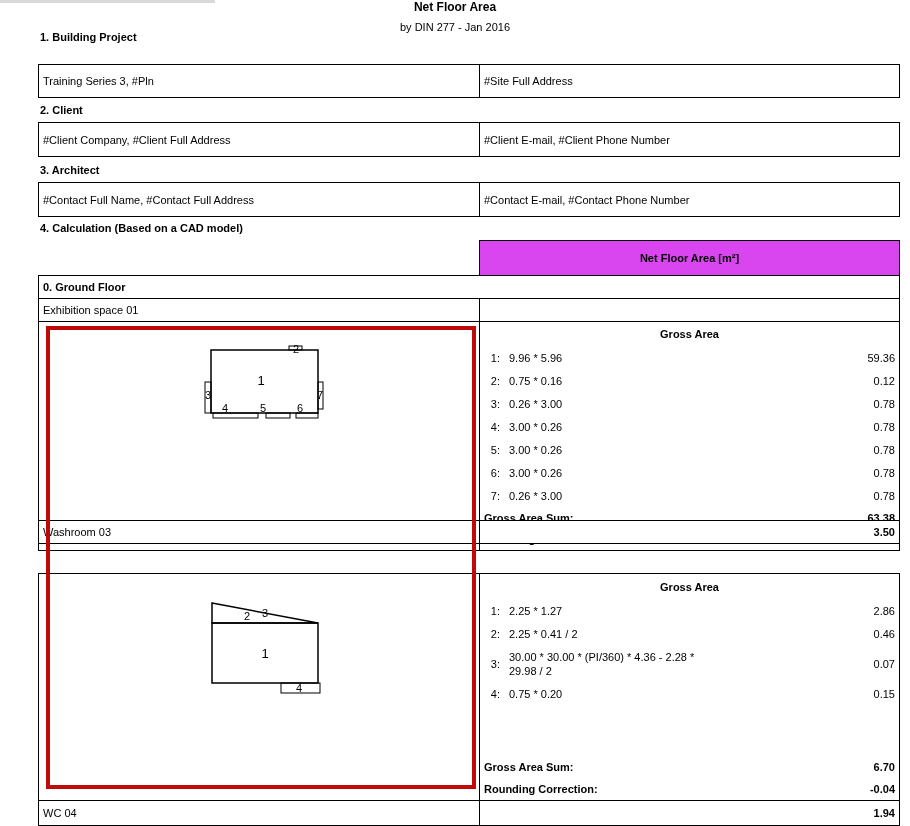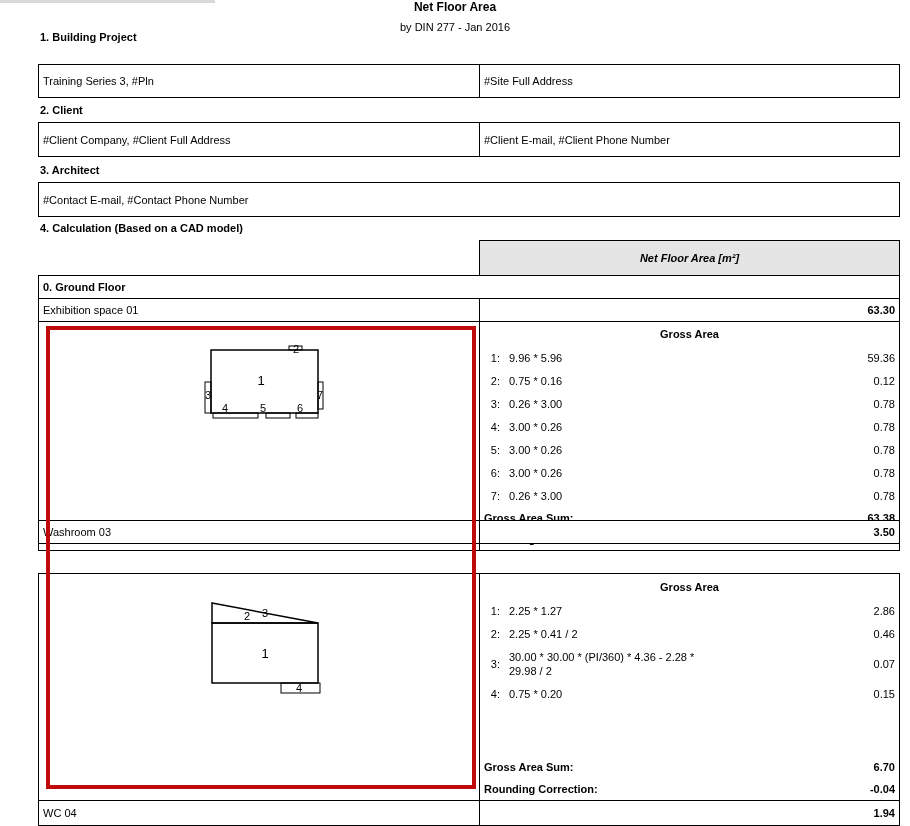--- a/index.html
+++ b/index.html
@@ -16,21 +16,21 @@
   
   .heading{left:40px;font-weight:bold;font-size:11px;}
   
   .infotable{left:38px;width:862px;border:1px solid #000;box-sizing:border-box;display:flex;}
   .infotable .cell{display:flex;align-items:center;padding-left:4px;box-sizing:border-box;}
   .infotable .cell.left{width:441px;border-right:1px solid #000;}
   .infotable .cell.right{flex:1;}
   
   .row{left:38px;width:862px;border:1px solid #000;box-sizing:border-box;background:#fff;}
   .colheader{left:479px;width:421px;border:1px solid #000;box-sizing:border-box;
-             display:flex;align-items:center;justify-content:center;font-weight:bold;background:#e5e5e5;font-style:italic;}
+             display:flex;align-items:center;justify-content:center;font-weight:bold;background:#d946ef;}
   .roomrow{display:flex;}
   .roomrow .name{width:441px;border-right:1px solid #000;box-sizing:border-box;
                  display:flex;align-items:center;padding-left:4px;}
   .roomrow .val{flex:1;display:flex;align-items:center;justify-content:flex-end;
                 padding-right:4px;font-weight:bold;}
   .floorrow{display:flex;align-items:center;padding-left:4px;font-weight:bold;box-sizing:border-box;}
   .bigrow{display:flex;}
   .bigrow .diagcell{width:441px;border-right:1px solid #000;box-sizing:border-box;position:relative;}
   .bigrow .calccell{flex:1;display:flex;flex-direction:column;box-sizing:border-box;}
   .gahead{height:25px;display:flex;align-items:center;justify-content:center;font-weight:bold;}
@@ -64,32 +64,32 @@
 </div>
 
 <div class="abs heading" style="top:104px;">2. Client</div>
 <div class="abs infotable" style="top:122px;height:35px;">
   <div class="cell left">#Client Company, #Client Full Address</div>
   <div class="cell right">#Client E-mail, #Client Phone Number</div>
 </div>
 
 <div class="abs heading" style="top:164px;">3. Architect</div>
 <div class="abs infotable" style="top:182px;height:35px;">
+  <div class="cell left">#Contact Full Name, #Contact Full Address</div>
   <div class="cell right">#Contact E-mail, #Contact Phone Number</div>
 </div>
 
 <div class="abs heading" style="top:222px;">4. Calculation (Based on a CAD model)</div>
 
 <div class="abs colheader" style="top:240px;height:36px;">Net Floor Area [m²]</div>
 
 <div class="abs row floorrow" style="top:275px;height:24px;">0. Ground Floor</div>
 
 <div class="abs row roomrow" style="top:298px;height:24px;">
   <div class="name">Exhibition space 01</div>
-  <div class="val">63.30</div>
 </div>
 
 <div class="abs row bigrow" style="top:321px;height:230px;">
   <div class="diagcell">
     <svg width="441" height="228" viewBox="0 0 441 228">
       <rect x="172" y="28" width="107" height="63" fill="none" stroke="#000" stroke-width="1.5"></rect>
       <rect x="250" y="24" width="13" height="4" fill="none" stroke="#000" stroke-width="1"></rect>
       <rect x="166" y="60" width="6" height="31" fill="none" stroke="#000" stroke-width="1"></rect>
       <rect x="279" y="60" width="5" height="27" fill="none" stroke="#000" stroke-width="1"></rect>
       <rect x="174" y="91" width="45" height="5" fill="none" stroke="#000" stroke-width="1"></rect>

